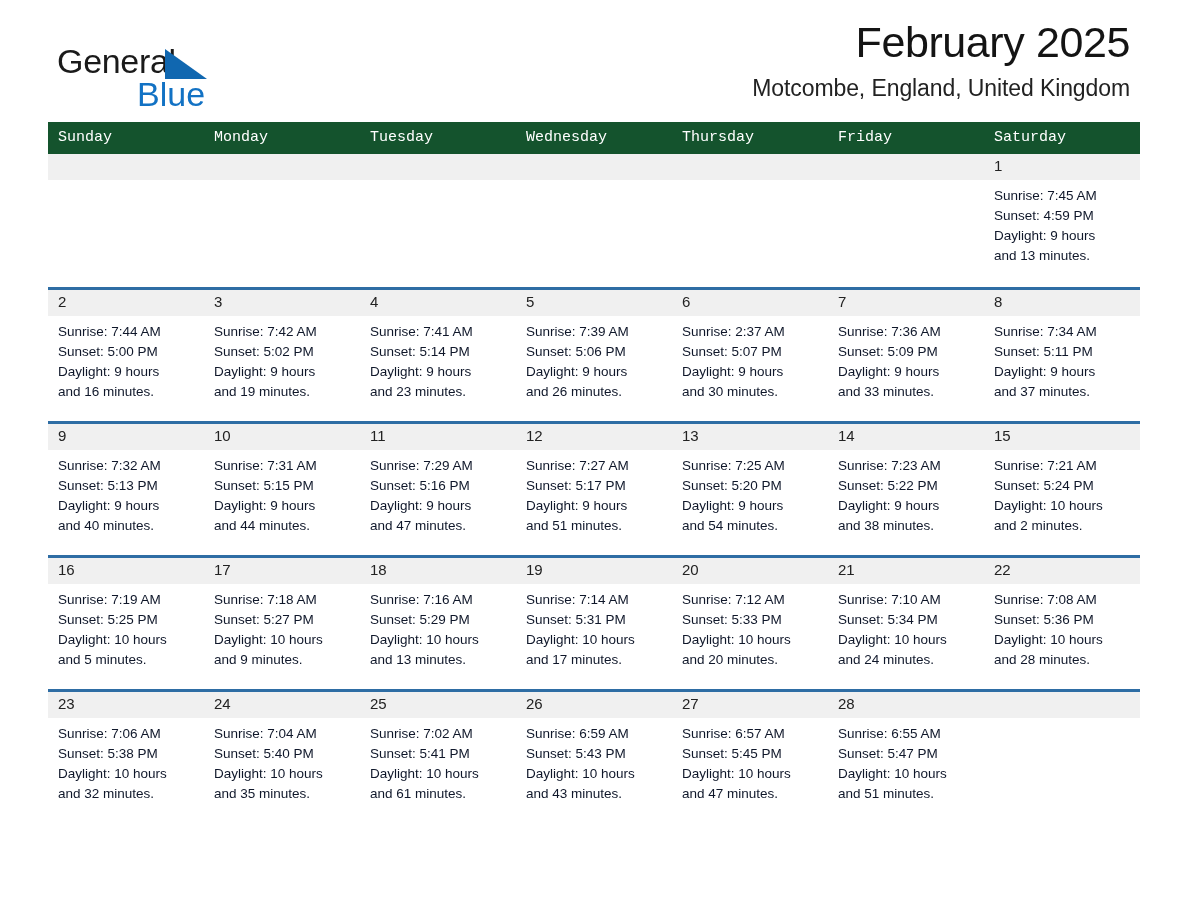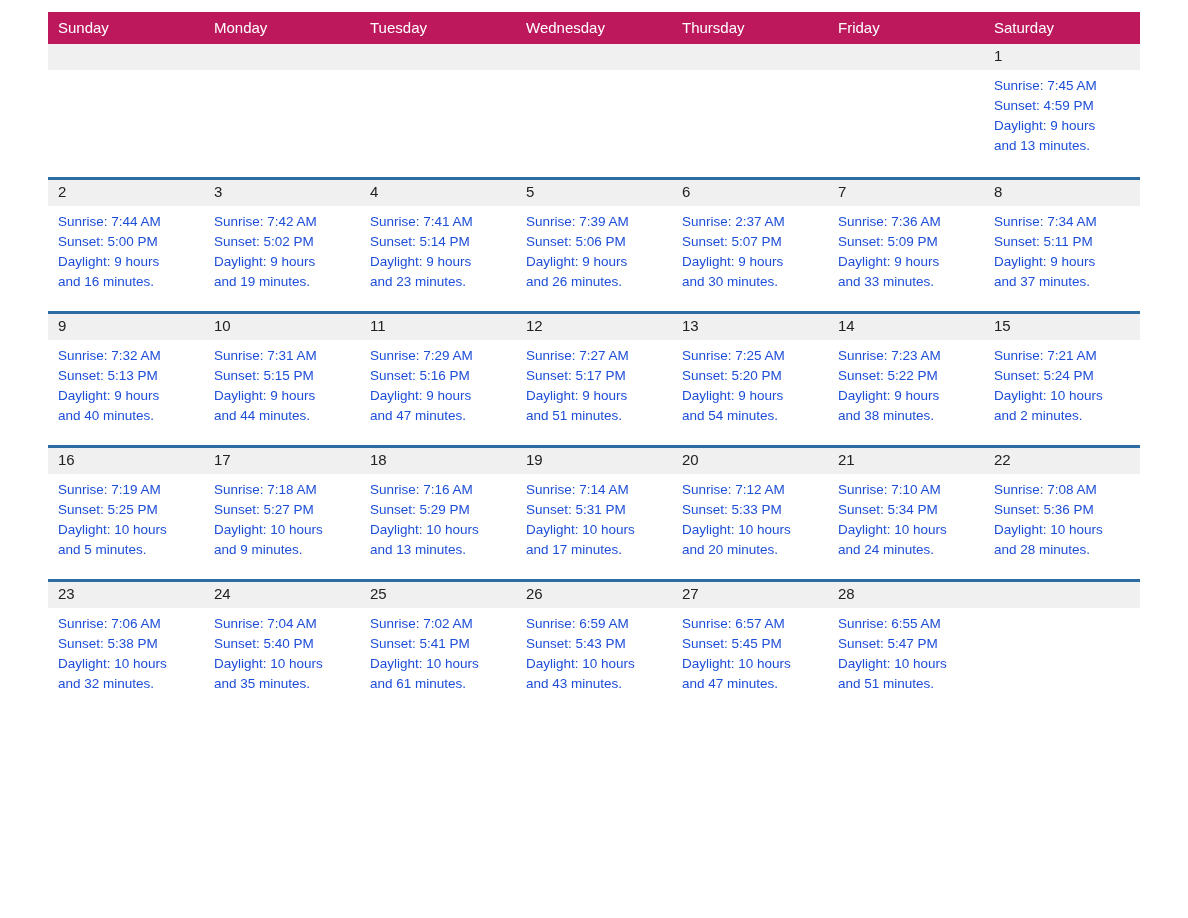--- a/index.html
+++ b/index.html
@@ -83,27 +83,28 @@
   }
 
   
   .calendar {
     width: 1092px;
     border-collapse: collapse;
     table-layout: fixed;
     margin-top: 12px;
   }
   .calendar th {
-    background: #be185d;
+    background: #14532d;
     color: #ffffff;
     font-size: 15px;
     font-weight: 400;
     text-align: left;
     padding: 7px 0 8px 10px;
     height: 30px;
+    font-family: Liberation Mono, monospace;
   }
   .calendar td {
     vertical-align: top;
     padding: 0;
     width: 156px;
     border-top: 3px solid #2e6da4;
     background: #ffffff;
     height: 134px;
   }
   tr.week-first td { border-top: none; }
@@ -113,30 +114,41 @@
     background: #f0f0f0;
     height: 26px;
     padding: 3px 0 0 10px;
     font-size: 15px;
     color: #222222;
   }
   .details {
     padding: 6px 8px 0 10px;
     font-size: 13.5px;
     line-height: 20px;
-    color: #1d4ed8;
+    color: #0f172a;
   }
   .details div { white-space: nowrap; }
   .blank .datebar { background: #f0f0f0; }
 </style>
 </head>
 <body>
 
 <div class="page">
 
+  <div class="header">
+    <div class="logo">
+      <span class="logo-general">General</span>
+      <span class="logo-tri"></span>
+      <span class="logo-blue">Blue</span>
+    </div>
+    <div class="titles">
+      <h1 class="month-title">February 2025</h1>
+      <div class="location">Motcombe, England, United Kingdom</div>
+    </div>
+  </div>
 
   <table class="calendar">
     <thead>
       <tr>
         <th>Sunday</th>
         <th>Monday</th>
         <th>Tuesday</th>
         <th>Wednesday</th>
         <th>Thursday</th>
         <th>Friday</th>

